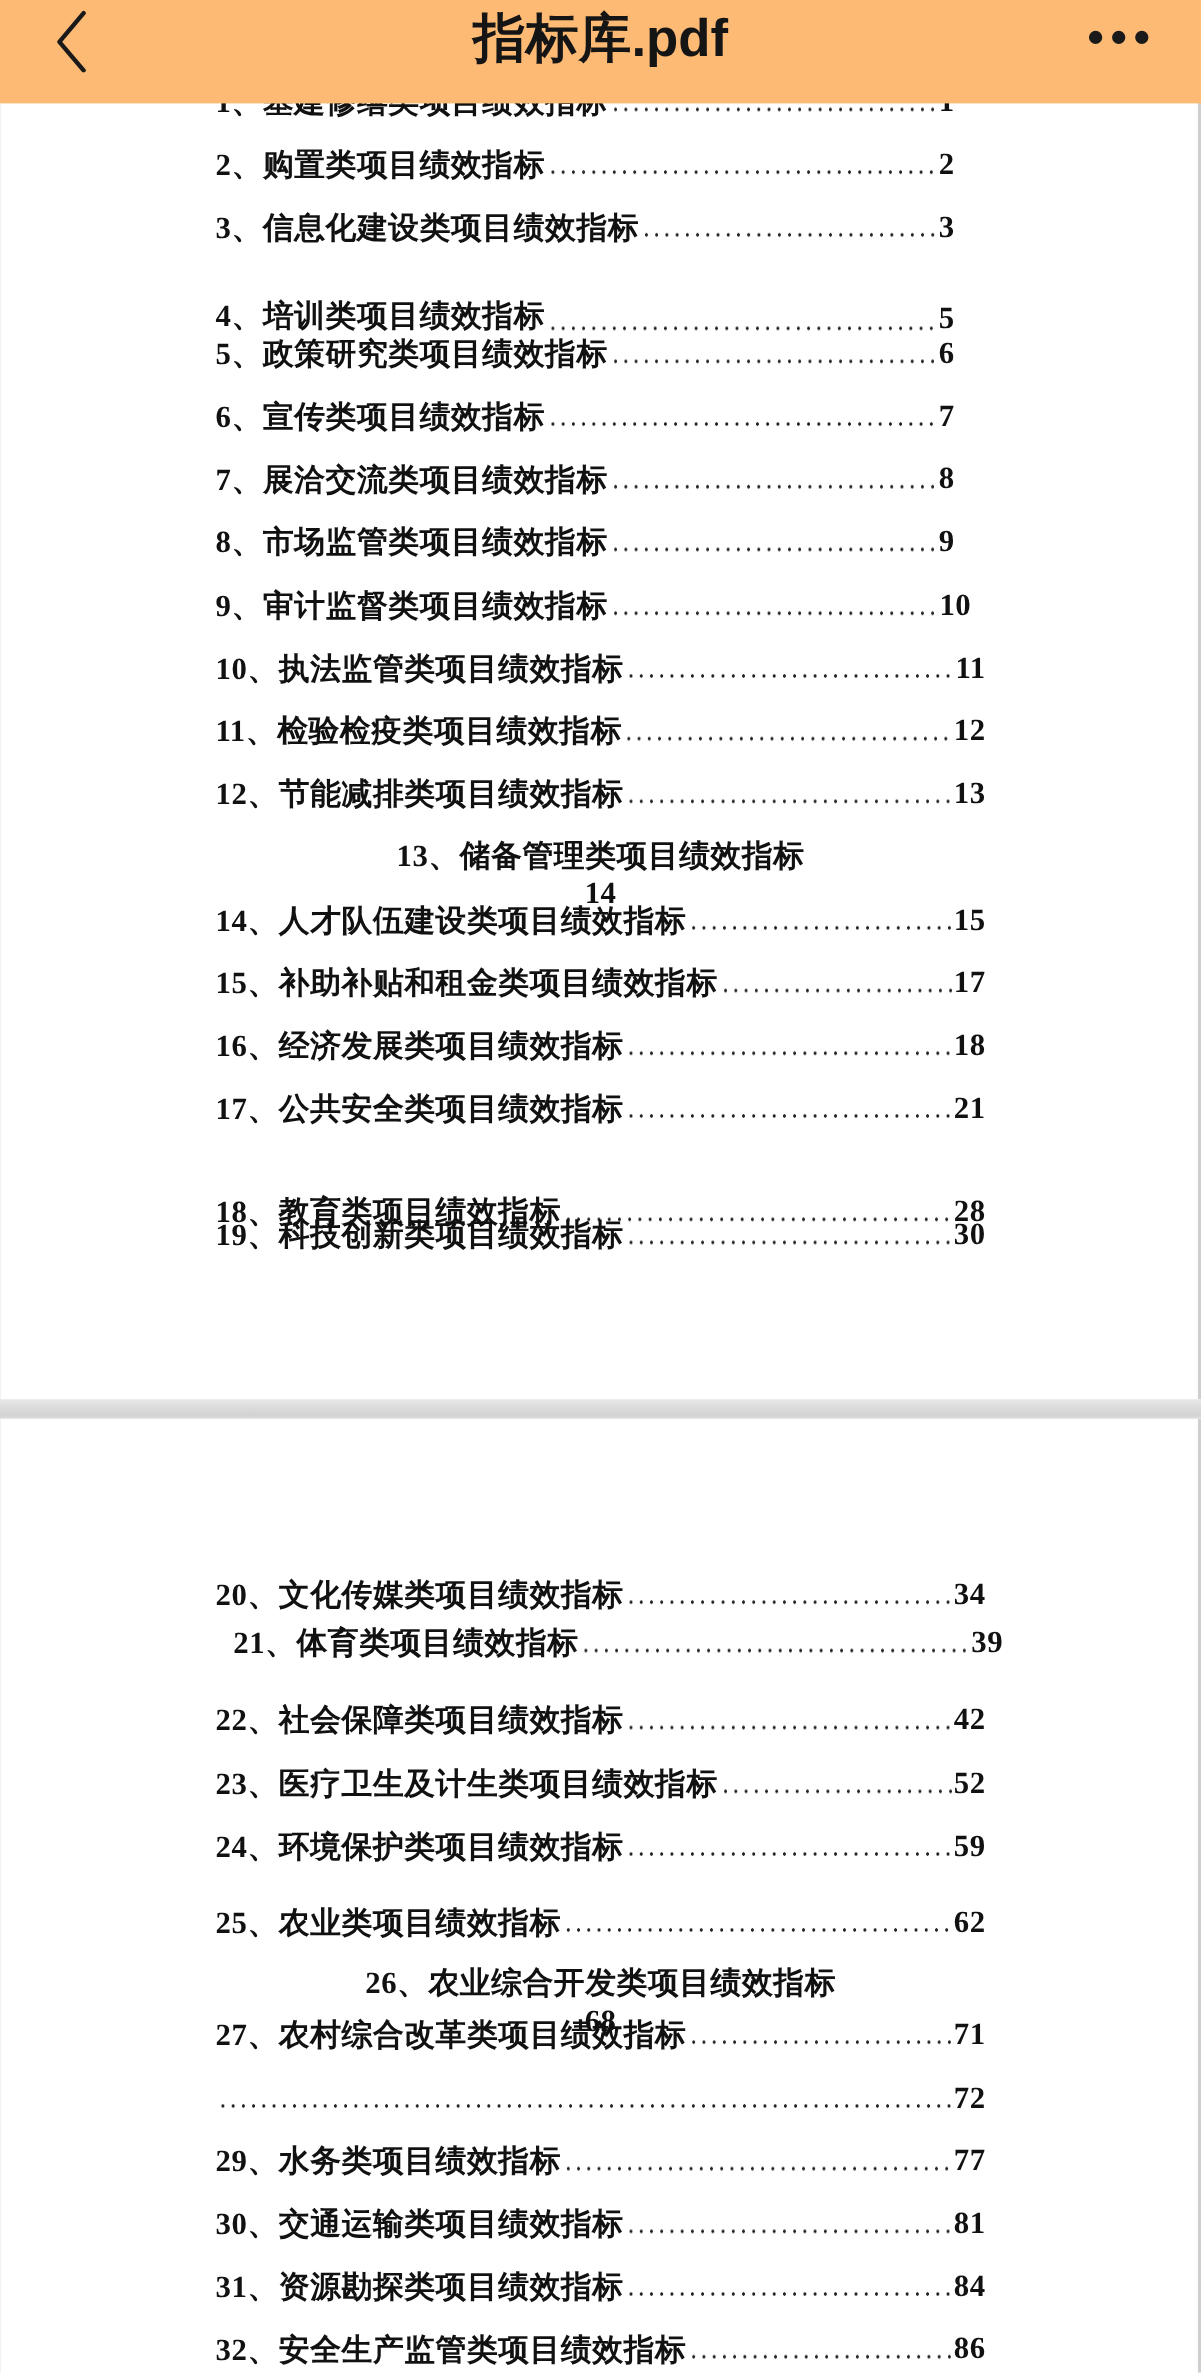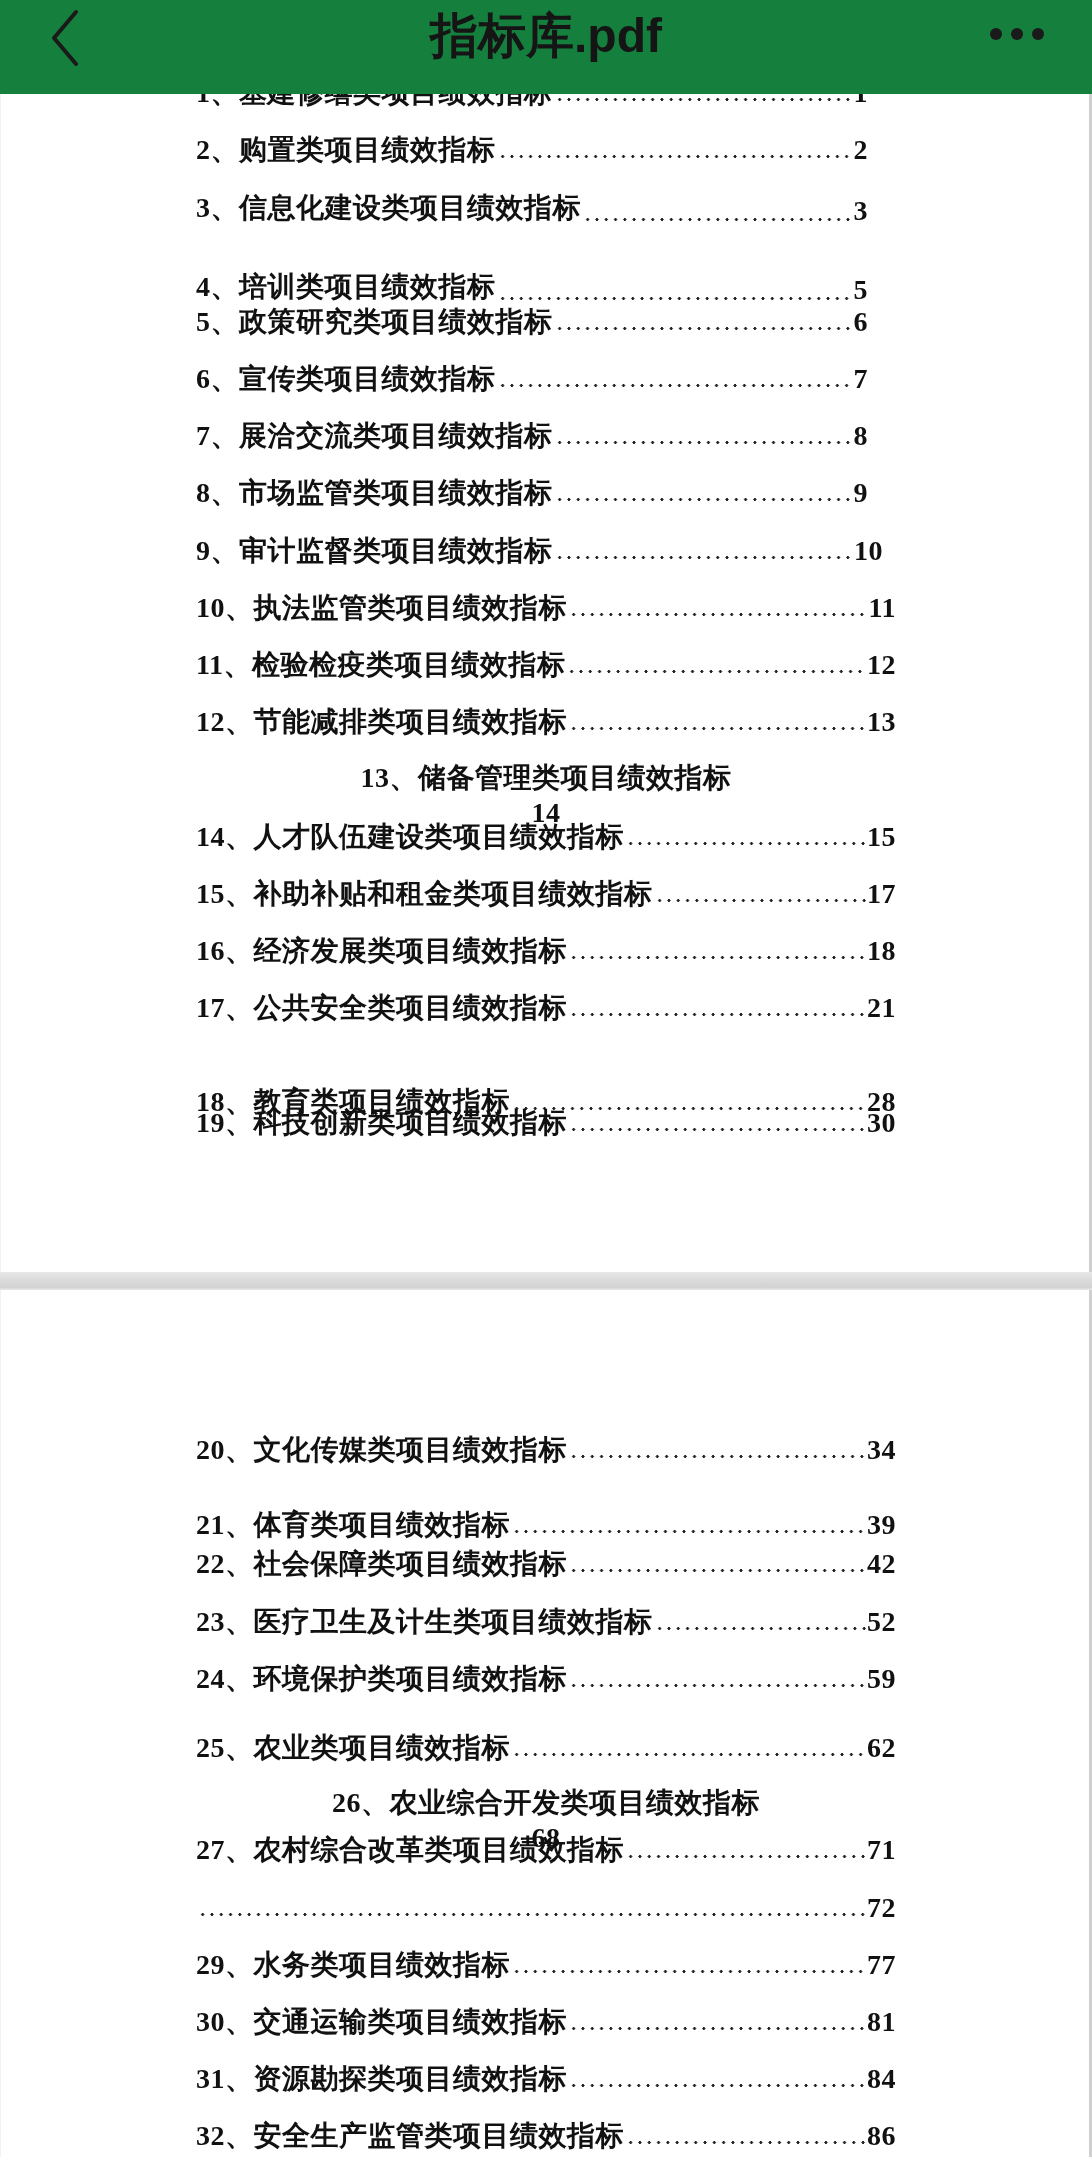--- a/index.html
+++ b/index.html
@@ -39,21 +39,21 @@
     background-image: radial-gradient(circle, #222 1.3px, transparent 1.7px);
     background-size: 9.3px 9px;
     background-repeat: repeat-x;
     background-position: 0 16px;
     margin: 0 1px 0 2px;
   }
   .toc-page { display: inline-block; }
 
   .header {
     position: absolute; left: 0; top: 0; width: 1092px; height: 94px;
-    background: #15803d;
+    background: #fdba74;
     z-index: 10;
   }
   .back-btn {
     position: absolute; left: 30px; top: 0; width: 70px; height: 72px;
     display: flex; align-items: center; justify-content: center;
     cursor: pointer;
   }
   .title {
     position: absolute; left: 0; right: 0; top: 0; height: 72px;
     text-align: center; line-height: 72px;
@@ -78,21 +78,21 @@
       <div class="toc-row" style="top: 213px; width: 672px;">
         <span class="toc-label">1、基建修缮类项目绩效指标</span>
         <span class="toc-leader"></span>
         <span class="toc-page">1</span>
       </div>
       <div class="toc-row" style="top: 270.2px; width: 672px;">
         <span class="toc-label">2、购置类项目绩效指标</span>
         <span class="toc-leader"></span>
         <span class="toc-page">2</span>
       </div>
-      <div class="toc-row" style="top: 327.4px; width: 672px; align-items: flex-end;">
+      <div class="toc-row" style="top: 327.4px; width: 672px;">
         <span class="toc-label">3、信息化建设类项目绩效指标</span>
         <span class="toc-leader"></span>
         <span class="toc-page">3</span>
       </div>
       <div class="toc-row" style="top: 406px; width: 672px; align-items: flex-end;">
         <span class="toc-label">4、培训类项目绩效指标</span>
         <span class="toc-leader"></span>
         <span class="toc-page">5</span>
       </div>
       <div class="toc-row" style="top: 441.8px; width: 672px;">
@@ -171,21 +171,21 @@
         <span class="toc-page">30</span>
       </div>
     </div>
   <div class="page-gap"></div>
   <div class="page page-2" id="page2">
       <div class="toc-row" style="top: 140px; width: 700px;">
         <span class="toc-label">20、文化传媒类项目绩效指标</span>
         <span class="toc-leader"></span>
         <span class="toc-page">34</span>
       </div>
-      <div class="toc-row" style="top: 215px; width: 700px;">
+      <div class="toc-row" style="top: 184px; width: 700px; margin-left: 16px;">
         <span class="toc-label">21、体育类项目绩效指标</span>
         <span class="toc-leader"></span>
         <span class="toc-page">39</span>
       </div>
       <div class="toc-row" style="top: 254.4px; width: 700px;">
         <span class="toc-label">22、社会保障类项目绩效指标</span>
         <span class="toc-leader"></span>
         <span class="toc-page">42</span>
       </div>
       <div class="toc-row" style="top: 311.6px; width: 700px;">

